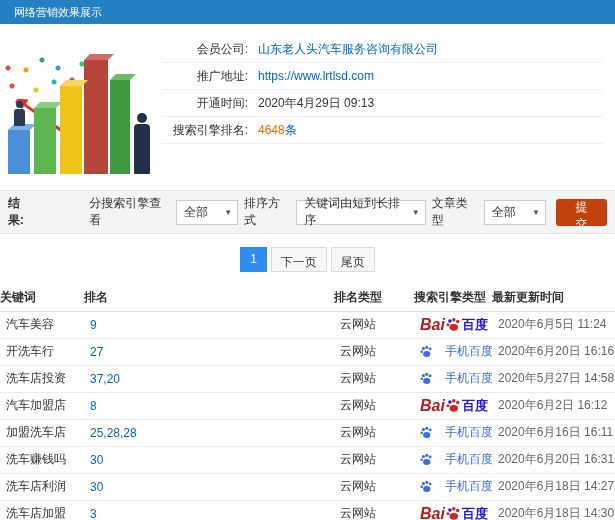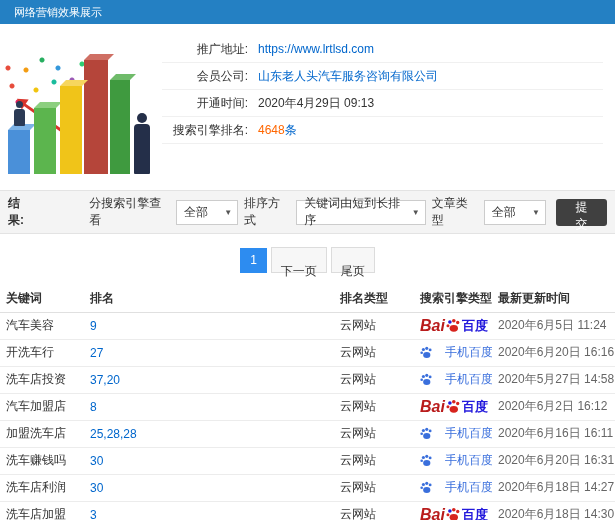--- a/index.html
+++ b/index.html
@@ -67,33 +67,33 @@
     border-bottom: 1px solid #e3e3e3; display: flex; align-items: center; padding: 0 8px; }
   .result-label { font-weight: bold; color: #333; }
   .filter-controls { display: flex; align-items: center; margin-left: 54px; gap: 6px; }
   .filter-label { color: #333; }
   .select-box { display: inline-flex; align-items: center; justify-content: space-between;
     border: 1px solid #ccc; background: #fff; height: 25px; padding: 0 5px 0 7px; cursor: pointer; }
   .sel-engine { width: 64px; }
   .sel-sort { width: 134px; }
   .sel-type { width: 64px; }
   .chevron { color: #555; font-size: 8px; margin-left: 5px; }
-  .submit-btn { background: #404040; color: #fff; border: none; height: 27px; padding: 0 14px;
+  .submit-btn { background: #c2410c; color: #fff; border: none; height: 27px; padding: 0 14px;
     border-radius: 3px; font-size: 12px; cursor: pointer; margin-left: 4px;
     font-family: Liberation Serif, serif; }
 
   
   .pagination { display: flex; justify-content: center; align-items: center; gap: 4px; padding: 13px 0; }
   .page-btn { height: 25px; line-height: 23px; text-align: center; border: 1px solid #dcdcdc;
-    background: #f7f7f7; color: #333; padding: 12px 9px; cursor: pointer; }
+    background: #f7f7f7; color: #333; padding: 3px 9px; cursor: pointer; }
   .page-btn.active { background: #2d8cf0; border-color: #2d8cf0; color: #fff; min-width: 26px; padding: 0 9px; }
 
   
   table { width: 100%; border-collapse: collapse; table-layout: fixed; }
-  th { text-align: left; font-weight: bold; color: #333; height: 26px; padding-left: 6px;
+  th { text-align: left; font-weight: bold; color: #333; height: 26px; padding-left: 0;
     border-bottom: 1px solid #e0e0e0; font-size: 12px; }
   td { height: 27px; padding-left: 6px; border-bottom: 1px solid #ececec; font-size: 12px;
     overflow: hidden; white-space: nowrap; margin-left: 31px; }
   .col-rank a { color: #0066cc; text-decoration: none; cursor: pointer; }
   .col-time { color: #666; }
   .bd-logo { display: inline-flex; align-items: center; gap: 1px; }
   .bd-logo svg, .bd-mobile svg { vertical-align: middle; }
   .bd-bai { color: #b91c1c; font-weight: bold; font-style: italic; font-size: 16px; }
   .bd-du { color: #2319dc; font-weight: bold; font-size: 13px; }
   .bd-mobile { display: inline-flex; align-items: center; gap: 12px; color: #3a6fdc; }
@@ -112,26 +112,26 @@
     <div class="bar bar-red"></div>
     <div class="bar bar-green2"></div>
     <div class="bar bar-blue"></div>
     <div class="bar bar-green"></div>
     <div class="bar bar-yellow"></div>
     <div class="person-small"></div>
     <div class="person-big"></div>
   </div>
   <div class="info-rows">
     <div class="info-row">
+      <span class="info-label">会员公司:</span>
+      <a class="info-link">山东老人头汽车服务咨询有限公司</a>
+    </div>
+    <div class="info-row">
       <span class="info-label">推广地址:</span>
       <a class="info-link">https://www.lrtlsd.com</a>
-    </div>
-    <div class="info-row">
-      <span class="info-label">会员公司:</span>
-      <a class="info-link">山东老人头汽车服务咨询有限公司</a>
     </div>
     <div class="info-row">
       <span class="info-label">开通时间:</span>
       <span class="info-text">2020年4月29日 09:13</span>
     </div>
     <div class="info-row">
       <span class="info-label">搜索引擎排名:</span>
       <span class="highlight-num">4648</span>
       <span class="suffix-link">条</span>
     </div>

